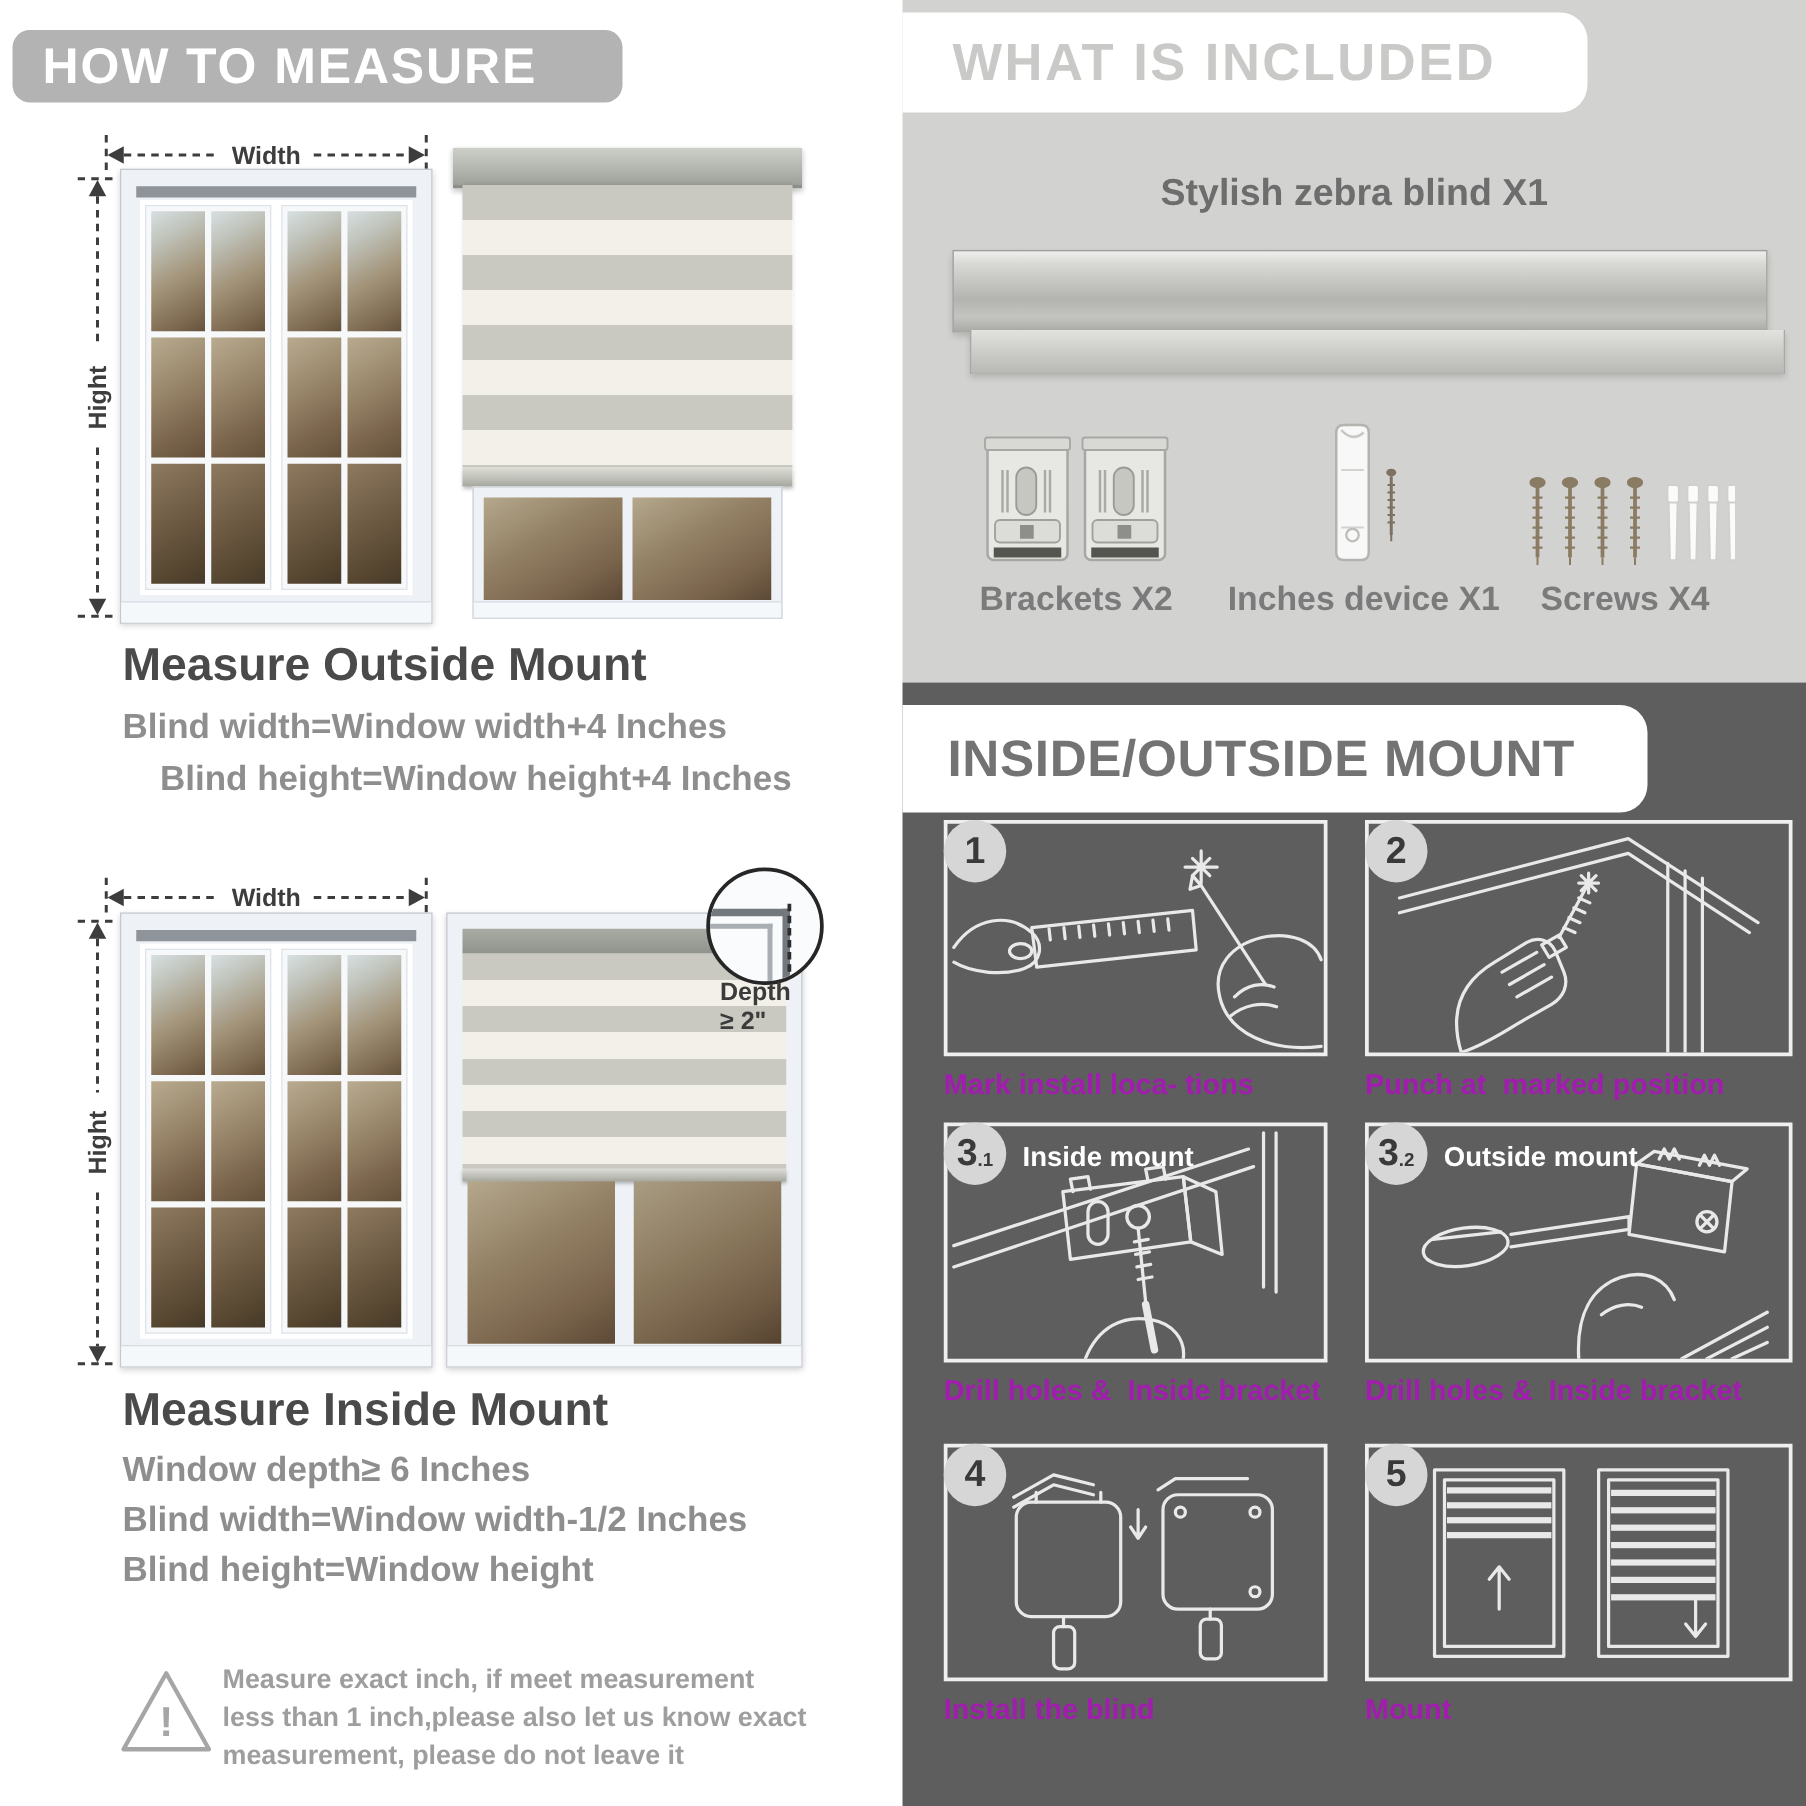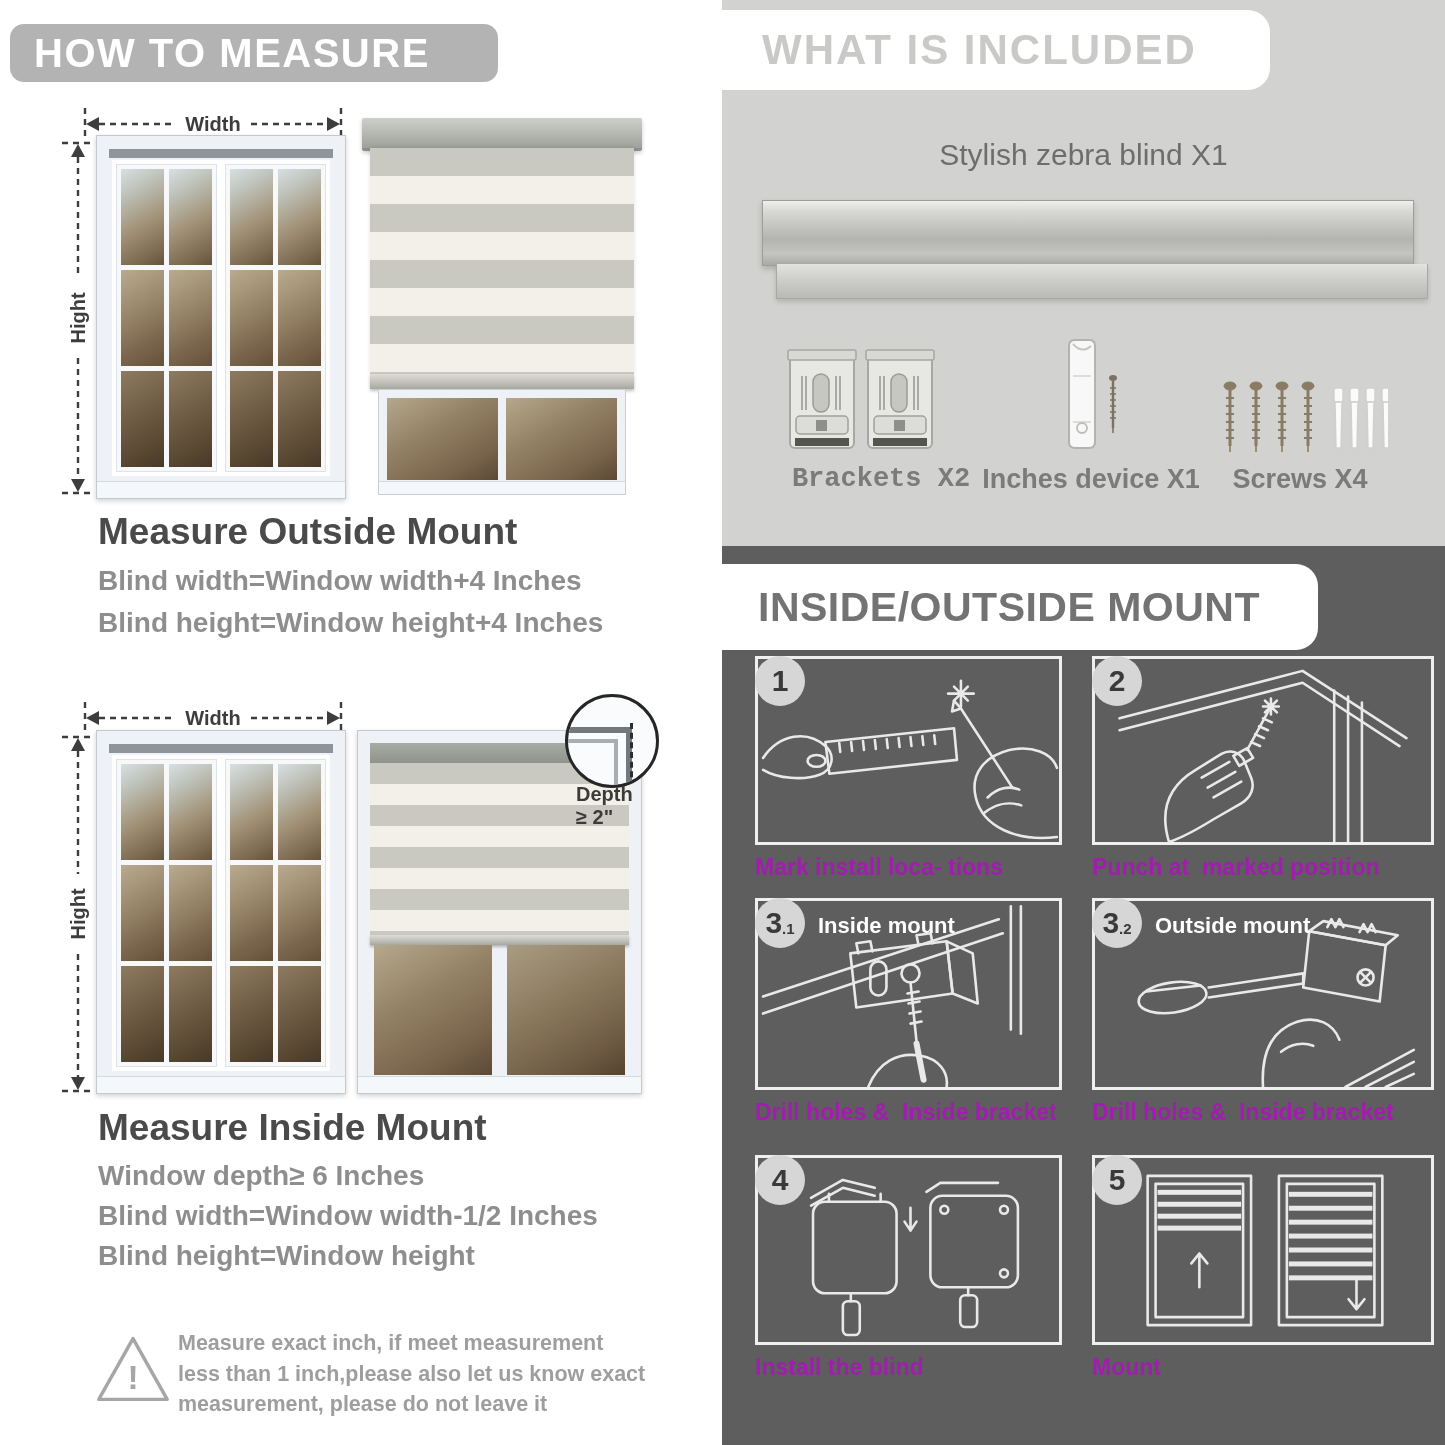--- a/index.html
+++ b/index.html
@@ -71,21 +71,21 @@
   .callout .c1 { position:absolute; left:-20%; top:34%; width:86%; height:80%;
     border-top:6px solid #73787d; border-right:6px solid #73787d; }
   .callout .c2 { position:absolute; left:-20%; top:48%; width:72%; height:70%;
     border-top:4px solid #a9aeb3; border-right:4px solid #a9aeb3; }
   .callout .cd { position:absolute; left:70%; top:30%; bottom:-2%;
     border-left:3px dashed #2e2e2e; }
   .depth-label { position:absolute; color:#3b3b3b; font-size:20px; font-weight:bold; }
 
   
   .blind-name { position:absolute; left:722px; top:138px; width:723px; text-align:center;
-    color:#6d6d6d; font-size:30px; font-weight:normal; }
+    color:#6d6d6d; font-size:30px; font-weight:bold; }
   .headrail-main { position:absolute; left:762px; top:200px; width:650px; height:64px;
     background:linear-gradient(180deg,#efefed 0%,#d8d8d4 16%,#b3b3af 60%,#c4c4c0 82%,#a9a9a5 100%);
     border:1px solid #9d9d99; box-shadow:0 3px 6px rgba(0,0,0,.18); }
   .headrail-lip { position:absolute; left:776px; top:264px; width:650px; height:34px;
     background:linear-gradient(180deg,#e2e2de 0%,#cacac6 55%,#b9b9b5 100%);
     border:1px solid #a8a8a4; border-top:none; box-shadow:0 3px 5px rgba(0,0,0,.15); }
   .item-label { position:absolute; top:464px; color:#7b7b7b; font-size:27px; font-weight:bold; text-align:center; }
 
   
   .step { position:absolute; }
@@ -169,21 +169,21 @@
       <div class="mini-window" style="left:16px; top:271px; width:248px; height:106px;">
         <div class="mp left"></div>
         <div class="mp right"></div>
         <div class="msill"></div>
       </div>
     </div>
   </div>
 
   <div class="h2" style="top:511px;">Measure Outside Mount</div>
   <div class="bodyline" style="top:565px;">Blind width=Window width+4 Inches</div>
-  <div class="bodyline" style="top:607px;">Blind height=Window height+4 Inches</div>
+  <div class="bodyline" style="top:607px;margin-left:30px;">Blind height=Window height+4 Inches</div>
 
   <div class="abs" style="left:62px; top:700px; width:585px; height:405px;">
     <svg class="meas abs" style="left:20px; top:2px;" width="262" height="32" viewBox="0 0 262 32">
       <path class="dash" d="M3,0 V32 M259,0 V32"></path>
       <path class="head" d="M4,16 L17,9 L17,23 Z"></path>
       <path class="dash" d="M17,16 H93"></path>
       <path class="head" d="M258,16 L245,9 L245,23 Z"></path>
       <path class="dash" d="M169,16 H245"></path>
       <text x="131" y="23" text-anchor="middle">Width</text>
     </svg>
@@ -327,21 +327,21 @@
           <rect x="0" y="0" width="9" height="14" rx="2"></rect>
           <path d="M1,14 l1,46 h5 l1,-46 Z"></path>
         </g>
       <g transform="translate(160,8)">
           <rect x="0" y="0" width="9" height="14" rx="2"></rect>
           <path d="M1,14 l1,46 h5 l1,-46 Z"></path>
         </g>
     </g>
   </svg>
 
-  <div class="item-label" style="left:781px; width:200px;font-family:Liberation Mono, monospace;">Brackets X2</div>
+  <div class="item-label" style="left:761px; width:200px;">Brackets X2</div>
   <div class="item-label" style="left:966px; width:250px;">Inches device X1</div>
   <div class="item-label" style="left:1200px; width:200px;">Screws X4</div>
 
   <div class="right-bottom"></div>
   <div class="h1-white iom-box">
     <span>INSIDE/OUTSIDE MOUNT</span>
   </div>
 
   <div class="step" style="left:755px; top:656px; width:307px;">
     <div class="panel" style="height:189px;">

